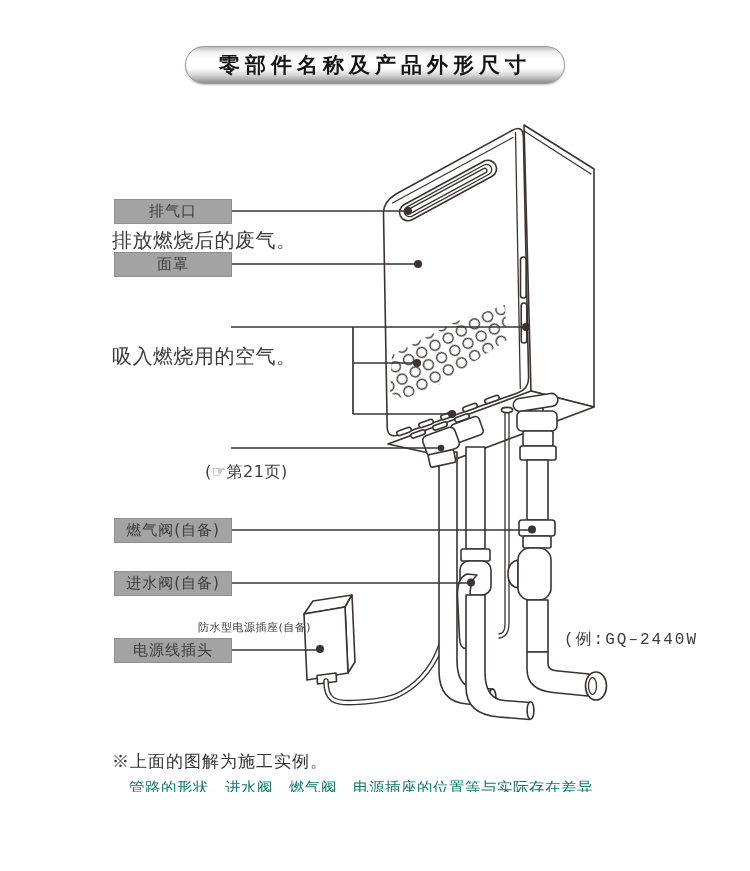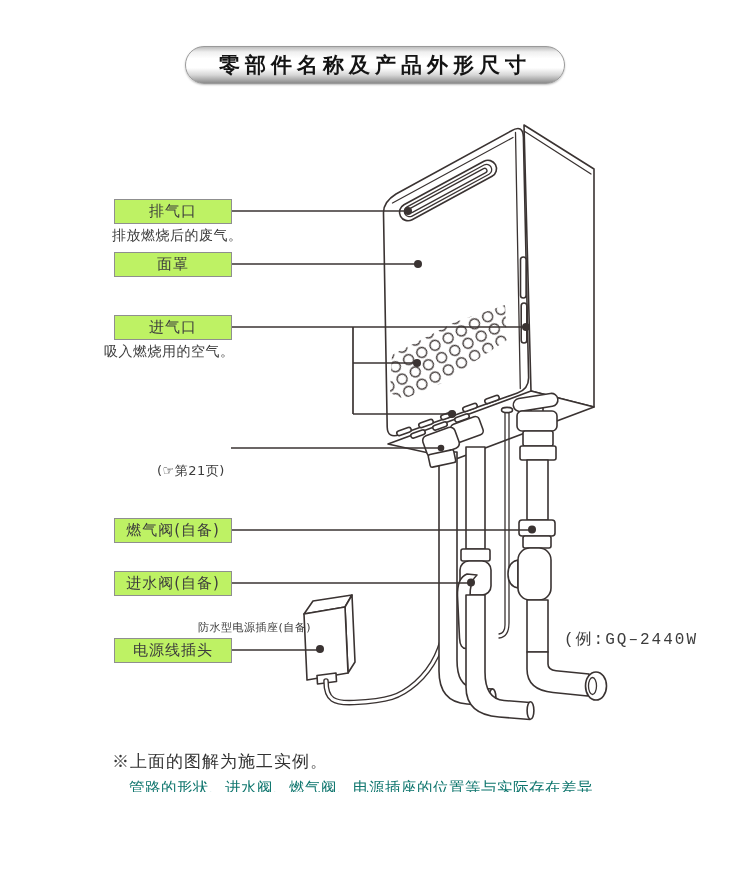--- a/index.html
+++ b/index.html
@@ -9,26 +9,26 @@
   }
   .banner{
     position:absolute;left:185px;top:46px;width:380px;height:38px;box-sizing:border-box;
     border:1px solid #9a9a9a;border-radius:20px;
     background:linear-gradient(180deg,#bdbdbd 0%,#efefef 14%,#ffffff 32%,#ffffff 58%,#d6d6d6 78%,#8c8c8c 100%);
     box-shadow:0 1px 2px rgba(0,0,0,0.25);
     text-align:center;line-height:36px;font-size:21px;font-weight:bold;letter-spacing:5px;color:#141414;
   }
   .lbox{
     position:absolute;left:114px;width:118px;height:25px;box-sizing:border-box;
-    border:1px solid #8f8f8f;background:#bef264;
+    border:1px solid #8f8f8f;background:#a3a3a3;
     font-size:15px;line-height:23px;text-align:center;letter-spacing:1px;color:#3c3c3c;
   }
-  .desc{position:absolute;font-size:14px;letter-spacing:0.5px;color:#3c3c3c;white-space:nowrap;}
+  .desc{position:absolute;font-size:20px;letter-spacing:0.5px;color:#3c3c3c;white-space:nowrap;}
   .tiny{font-size:11px;}
-  .ref{font-size:13px;}
+  .ref{font-size:16px;margin-left:48px;}
   .model-clip{position:absolute;left:564px;top:629px;width:182px;height:20px;overflow:hidden;font-family:Liberation Mono, monospace;}
   .model{font-size:16px;letter-spacing:2px;color:#3c3c3c;white-space:nowrap;}
   .note1{position:absolute;left:112px;top:750px;font-size:17px;letter-spacing:1px;color:#333;font-family:Liberation Mono, monospace;}
   .note2-clip{position:absolute;left:129px;top:778px;width:580px;height:14px;overflow:hidden;}
   .note2{font-size:15.5px;line-height:17px;letter-spacing:0.5px;color:#0f766e;white-space:nowrap;}
   svg.diagram{position:absolute;left:0;top:0;}
   .fw{fill:#ffffff;stroke:#3a3332;stroke-width:1.6;stroke-linejoin:round;}
   .ln{fill:none;stroke:#3a3332;stroke-width:1.3;stroke-linecap:round;stroke-linejoin:round;}
   .co{fill:none;stroke:#3a3332;stroke-width:1.7;}
   .dot{fill:#3a3332;stroke:none;}
@@ -174,22 +174,21 @@
       <path class="co" d="M231,650 L320,650"></path>
       <circle class="dot" cx="320" cy="649" r="4"></circle>
     </g>
   </svg>
 
   <div class="lbox" style="top:199px">排气口</div>
   <div class="desc" style="left:112px;top:227px">排放燃烧后的废气。</div>
 
   <div class="lbox" style="top:252px">面罩</div>
 
-  <div class="lbox" style="top:315px">进气口</div>
-  <div class="desc" style="left:104px;top:343px">吸入燃烧用的空气。</div>
+  <div class="desc" style="left:112px;top:343px">吸入燃烧用的空气。</div>
 
   <div class="desc ref" style="left:157px;top:462px">(☞第21页)</div>
 
   <div class="lbox" style="top:518px">燃气阀(自备)</div>
 
   <div class="lbox" style="top:571px">进水阀(自备)</div>
 
   <div class="desc tiny" style="left:198px;top:620px">防水型电源插座(自备)</div>
   <div class="lbox" style="top:638px">电源线插头</div>
 

